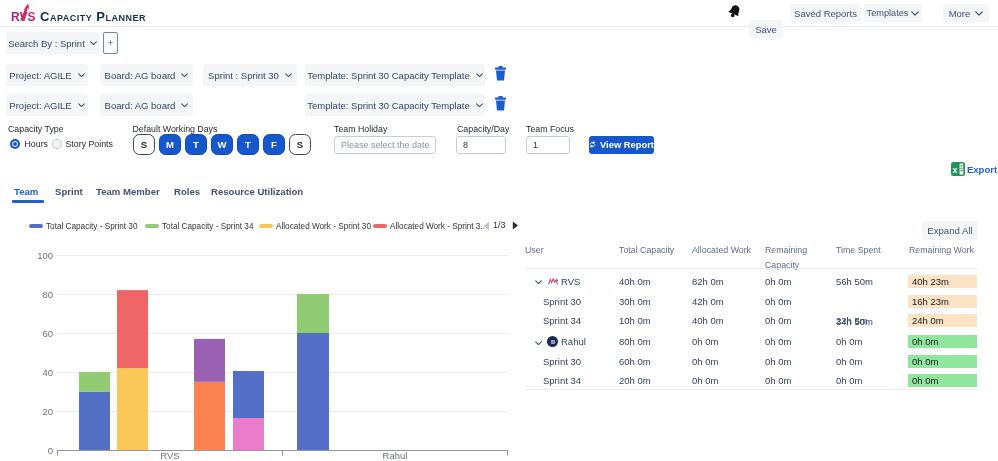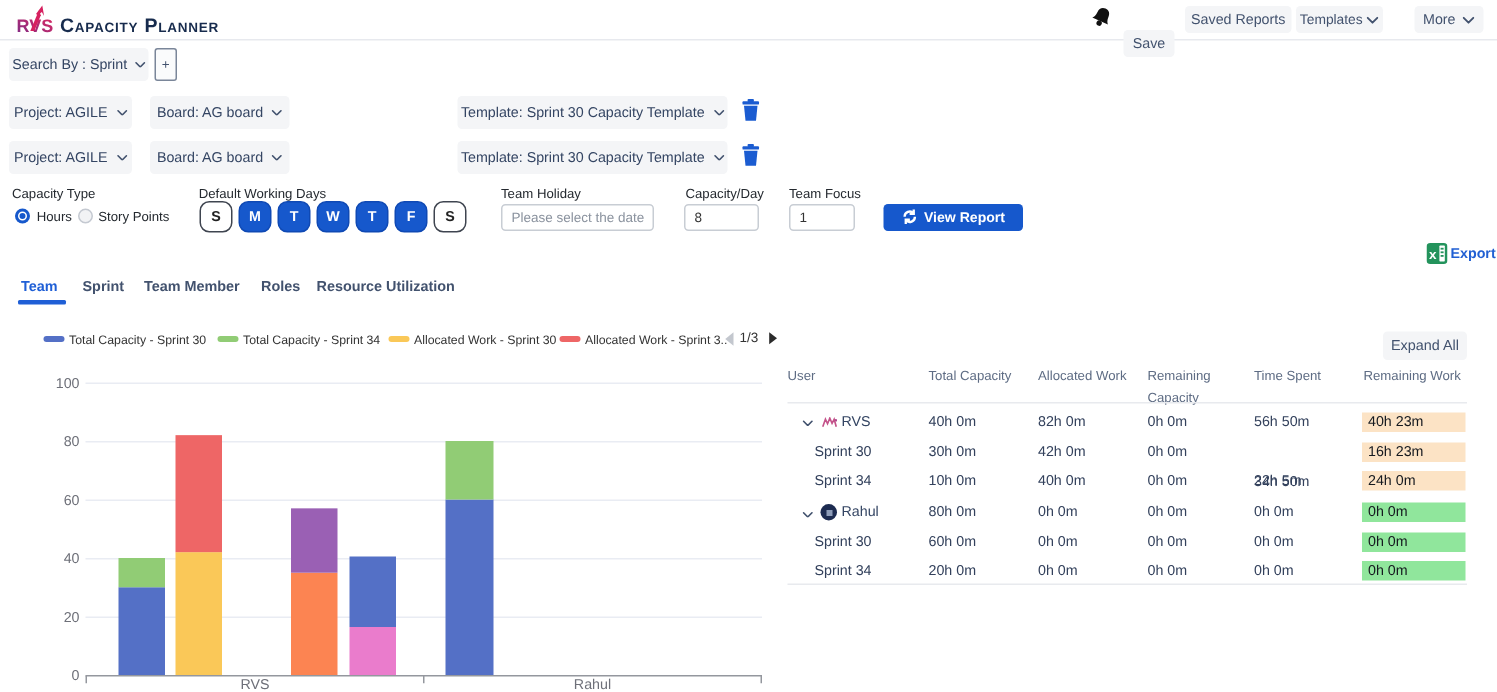--- a/index.html
+++ b/index.html
@@ -73,20 +73,23 @@
 <div class="abs" style="left:103px;top:32px;width:15px;height:22px;border:1px solid #7a8699;border-radius:2px;background:#fafbfc;display:flex;align-items:center;justify-content:center;font-size:9px;color:#42526e;">+</div>
 
 
 
 <div class="chip" style="left:6px;top:64px;width:82px;">Project: AGILE <svg width="7" height="4.5" viewBox="0 0 10 6">
         <use href="#chev"></use>
       </svg></div>
 <div class="chip" style="left:100px;top:64px;width:93px;">Board: AG board <svg width="7" height="4.5" viewBox="0 0 10 6">
         <use href="#chev"></use>
       </svg></div>
+<div class="chip" style="left:203px;top:64px;width:94px;">Sprint : Sprint 30 <svg width="7" height="4.5" viewBox="0 0 10 6">
+        <use href="#chev"></use>
+      </svg></div>
 <div class="chip" style="left:305px;top:64px;width:180px;">Template: Sprint 30 Capacity Template <svg width="7" height="4.5" viewBox="0 0 10 6">
         <use href="#chev"></use>
       </svg></div>
 <svg class="abs" style="left:494px;top:66px;" width="13" height="15" viewBox="0 0 13 15">
   <rect x="1" y="1.5" width="11" height="2.2" rx="0.6" fill="#1b5cd1"></rect>
   <rect x="4.4" y="0" width="4.2" height="2" rx="0.6" fill="#1b5cd1"></rect>
   <path d="M2 4.5 h9 l-1 10 h-7 z" fill="#1b5cd1"></path>
 </svg>
 
 <div class="chip" style="left:6px;top:94px;width:82px;">Project: AGILE <svg width="7" height="4.5" viewBox="0 0 10 6">
@@ -121,21 +124,21 @@
 <div class="day on" style="left:263px;">F</div>
 <div class="day off" style="left:289px;">S</div>
 
 <div class="lbl" style="left:334px;top:124px;">Team Holiday</div>
 <div class="inp" style="left:334px;top:136px;width:102px;color:#8a929e;">Please select the date</div>
 <div class="lbl" style="left:457px;top:124px;">Capacity/Day</div>
 <div class="inp" style="left:456px;top:136px;width:50px;">8</div>
 <div class="lbl" style="left:526px;top:124px;">Team Focus</div>
 <div class="inp" style="left:526px;top:136px;width:44px;">1</div>
 
-<div class="abs" style="left:589px;top:135.5px;width:93px;height:18.5px;background:#1658cc;border-radius:3px;display:flex;align-items:center;justify-content:center;gap:4px;color:#fff;font-size:9.4px;font-weight:bold;white-space:nowrap;">
+<div class="abs" style="left:589px;top:135.5px;width:65px;height:18.5px;background:#1658cc;border-radius:3px;display:flex;align-items:center;justify-content:center;gap:4px;color:#fff;font-size:9.4px;font-weight:bold;white-space:nowrap;">
 <svg width="11" height="11" viewBox="0 0 24 24">
         <path d="M4.5 12 a7.5 7.5 0 0 1 13-5.2" stroke="#fff" stroke-width="3.4" fill="none"></path>
         <path d="M17.8 1.6 v6 h-6" fill="none" stroke="#fff" stroke-width="3.4"></path>
         <path d="M19.5 12 a7.5 7.5 0 0 1 -13 5.2" stroke="#fff" stroke-width="3.4" fill="none"></path>
         <path d="M6.2 22.4 v-6 h6" fill="none" stroke="#fff" stroke-width="3.4"></path>
       </svg>
 View Report</div>
 
 
 <svg class="abs" style="left:951px;top:162px;" width="14" height="14" viewBox="0 0 14 14">

